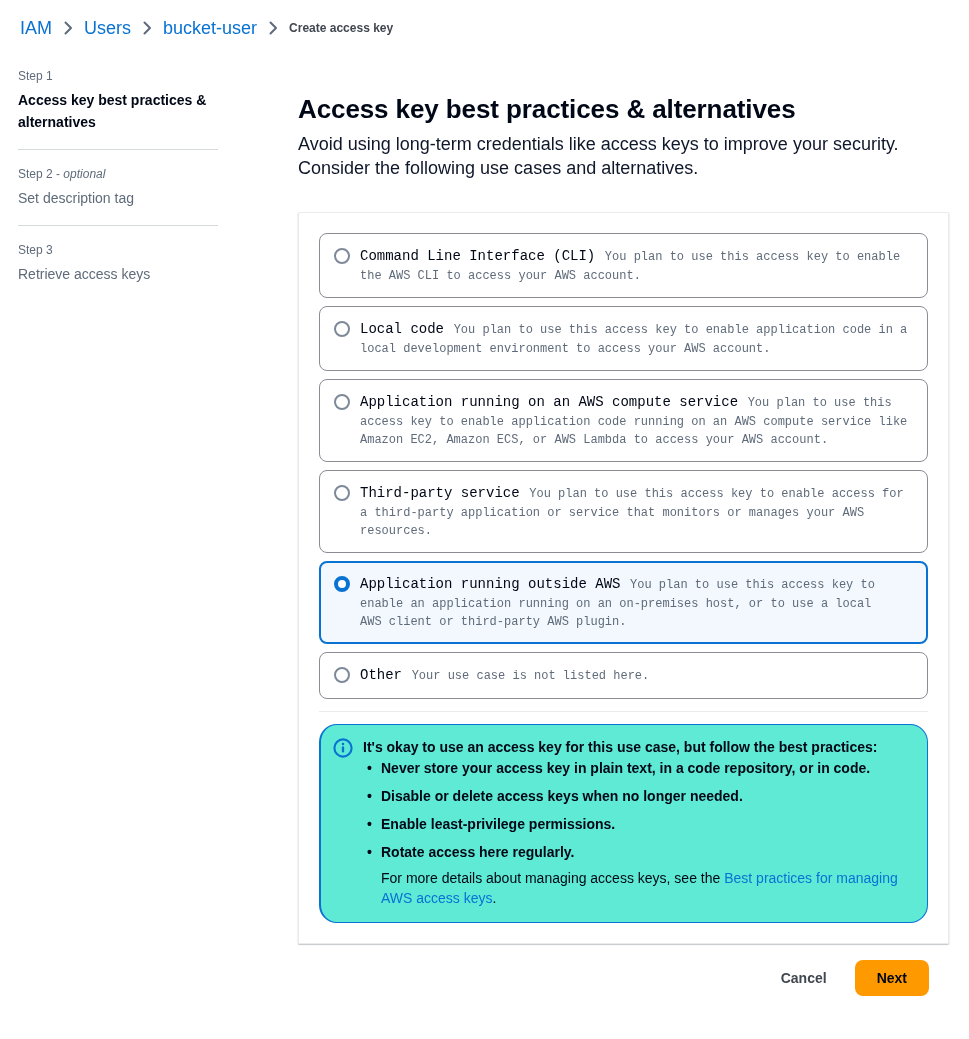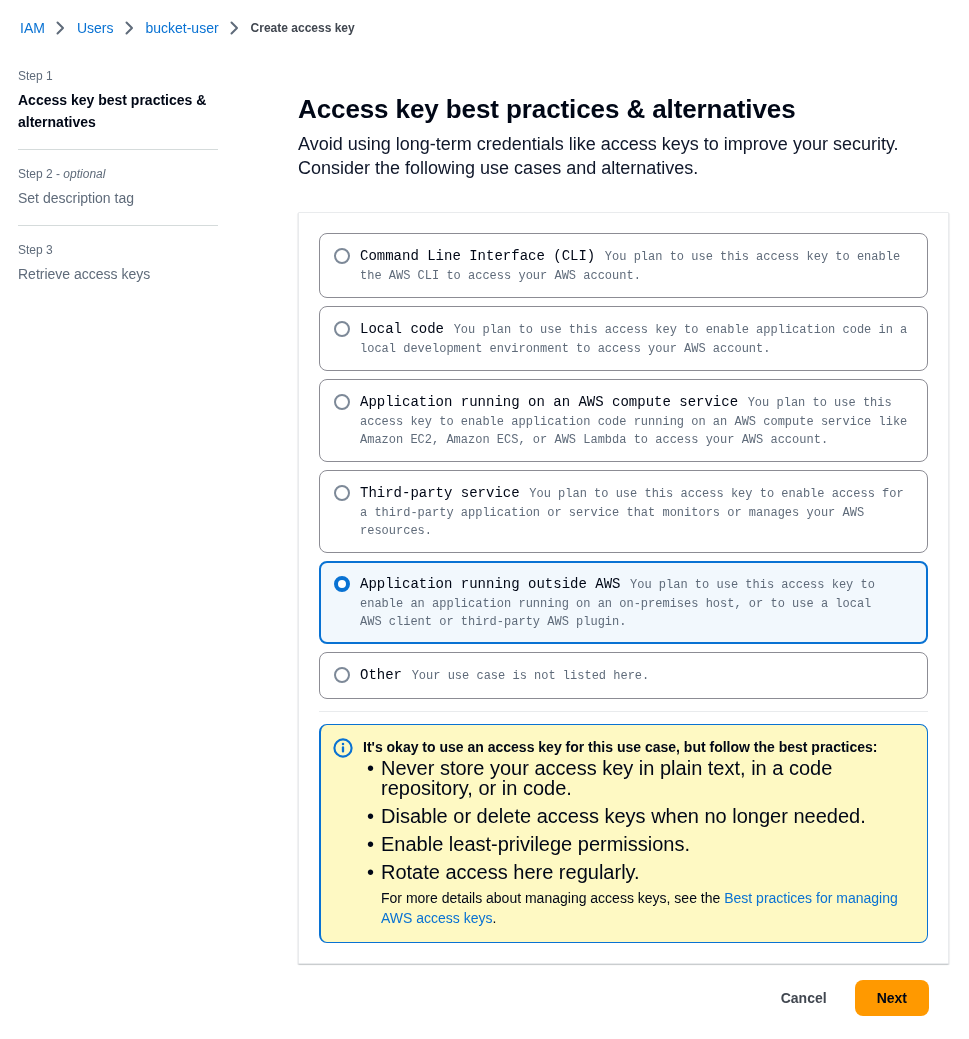--- a/index.html
+++ b/index.html
@@ -21,21 +21,21 @@
   .breadcrumb {
     display: flex;
     align-items: center;
     padding: 13px 0 0 20px;
     height: 42px;
     font-size: 14px;
   }
   .crumb-link {
     color: #0972d3;
     text-decoration: none;
-    font-size: 14px;
+    font-size: 18px;
     line-height: 16px;
     white-space: nowrap;
   }
   .crumb-current {
     color: #414750;
     font-size: 12px;
     font-weight: bold;
     line-height: 16px;
     white-space: nowrap;
   }
@@ -168,22 +168,22 @@
   .panel-sep {
     height: 1px;
     background: #e9ebed;
     margin: 12px 0 12px 0;
   }
 
   
   .alert {
     border: 1px solid #0972d3;
     border-left-width: 2px;
-    border-radius: 8px;
-    background: #fef9c3;
+    border-radius: 18px;
+    background: #5eead4;
     padding: 12px 16px 14px 12px;
     display: flex;
     align-items: flex-start;
   }
   .alert-icon {
     flex: 0 0 auto;
     width: 20px;
     height: 20px;
     margin-right: 10px;
     margin-top: 1px;
@@ -196,25 +196,26 @@
     line-height: 20px;
     color: #000716;
     margin-bottom: 1px;
   }
   .alert-list {
     margin: 0;
     padding-left: 18px;
     list-style: none;
   }
   .alert-list li {
-    font-size: 20px;
+    font-size: 14px;
     line-height: 20px;
     color: #000716;
     position: relative;
     margin-bottom: 8px;
+    font-weight: bold;
   }
   .alert-list li::before {
     content: "\2022";
     position: absolute;
     left: -14px;
     top: 0;
     color: #000716;
   }
   .alert-note {
     font-size: 14px;

